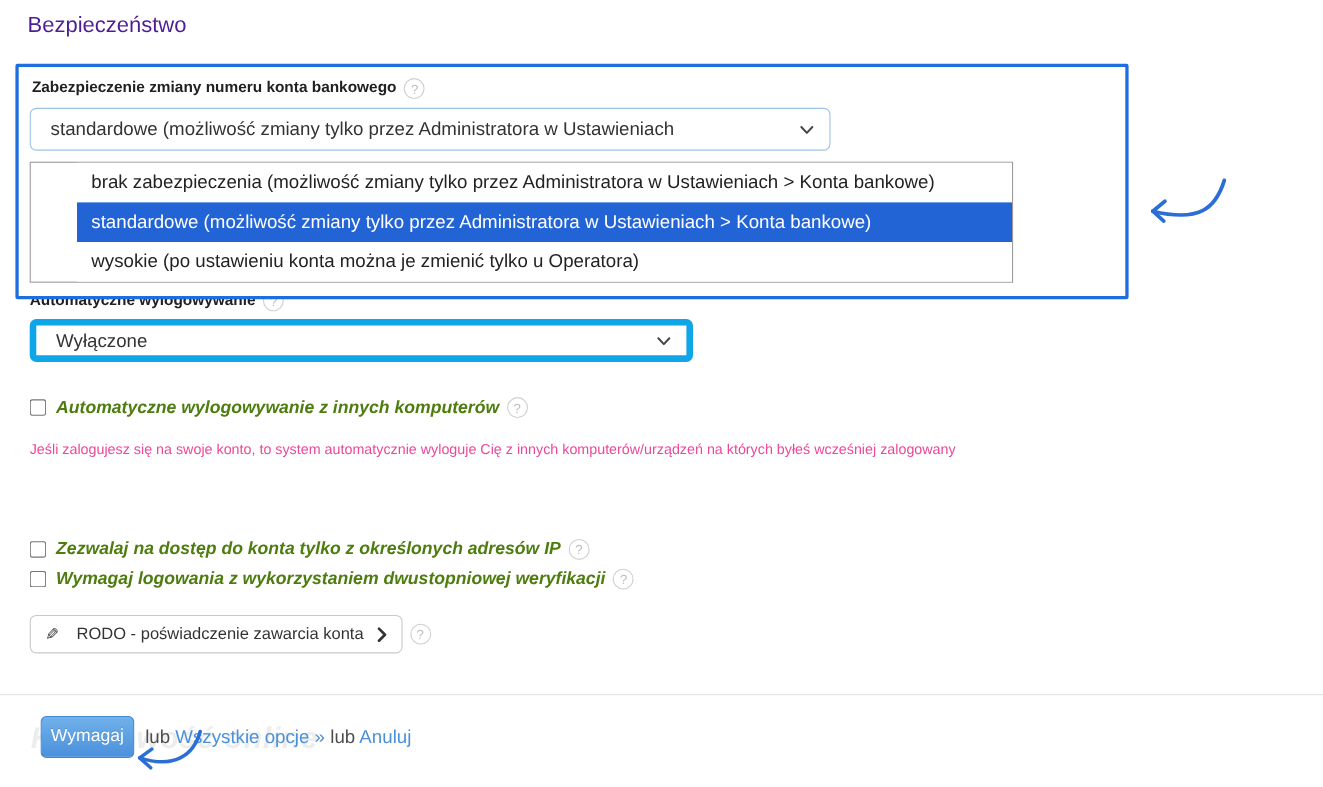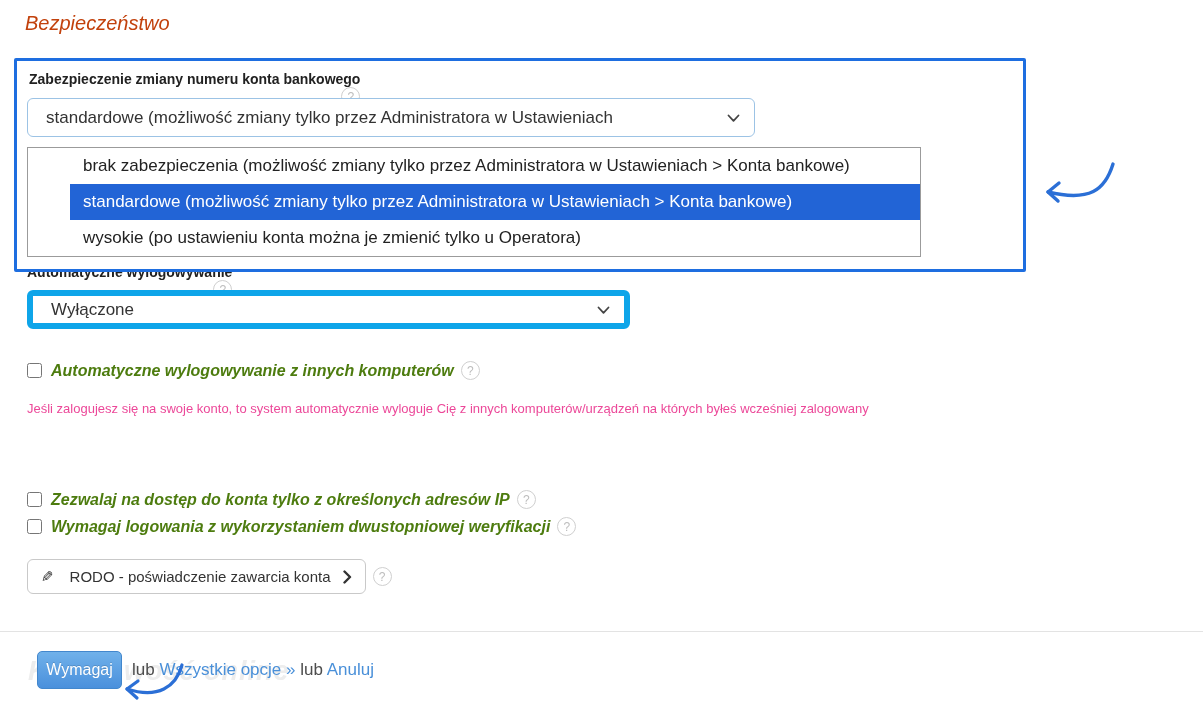--- a/index.html
+++ b/index.html
@@ -2,28 +2,28 @@
 <html style="--annotation-blue: #2b6fd6; --highlight-border-blue: #1e6ee0; --option-selected-blue: #2264d6; --link-blue: #4a90d9; --save-button-top: #70b1ea; --save-button-bottom: #4a90dc;"><head>
 <meta charset="utf-8">
 <style>
   * { margin:0; padding:0; box-sizing:border-box; }
   html,body { width:1203px; height:715px; background:#ffffff; overflow:hidden;
               font-family:"Liberation Sans", sans-serif; }
   .abs { position:absolute; }
 
   .page { position:relative; width:1203px; height:715px; background:#fff; }
 
-  .page-title { left:25px; top:12px; font-size:20px; font-style:italic; color:#c2410c; }
+  .page-title { left:25px; top:12px; font-size:20px; color:#4c1d95; }
 
   
   .watermark { left:28px; top:656px; font-size:27px; font-style:italic; font-weight:700;
                color:#ededed; letter-spacing:1px; z-index:0; }
 
   
-  .field-label { font-size:14px; font-weight:700; color:#212121; display:flex; align-items:flex-end;flex-direction:column; }
+  .field-label { font-size:14px; font-weight:700; color:#212121; display:flex; align-items:flex-start; }
 
   .help-icon { display:inline-flex; align-items:center; justify-content:center;
                width:19px; height:19px; border:1px solid #cfcfcf; border-radius:50%;
                color:#bdbdbd; font-size:12px; font-weight:400; margin-left:7px; flex:0 0 auto;
                background:#fff; }
 
   
   .highlight-box { left:14px; top:58px; width:1012px; height:214px;
                    border:3px solid var(--highlight-border-blue,#1e6ee0);
                    border-radius:2px; background:#fff; z-index:5; }

